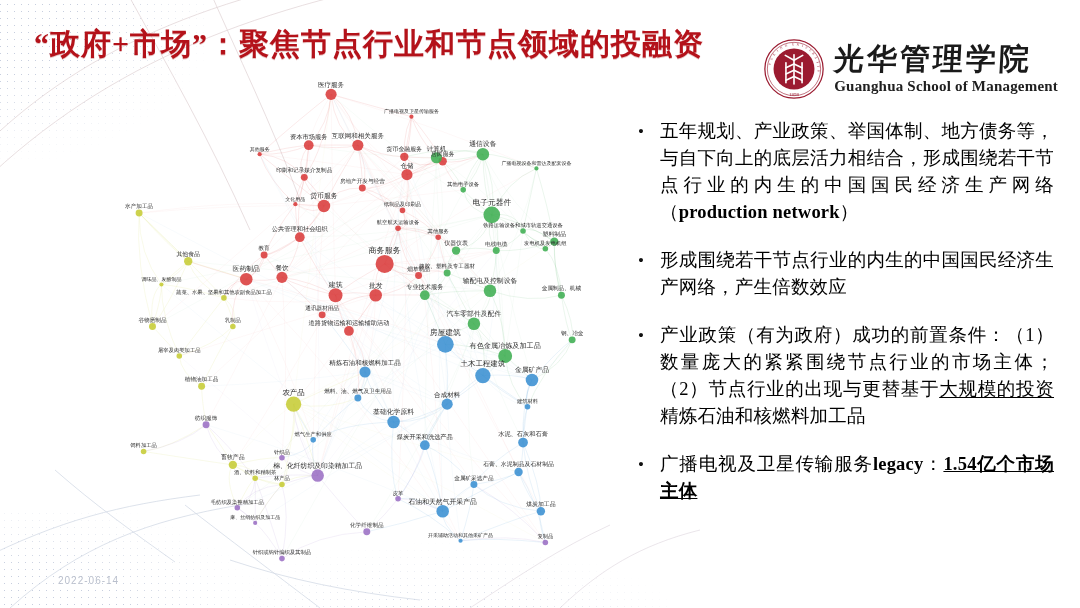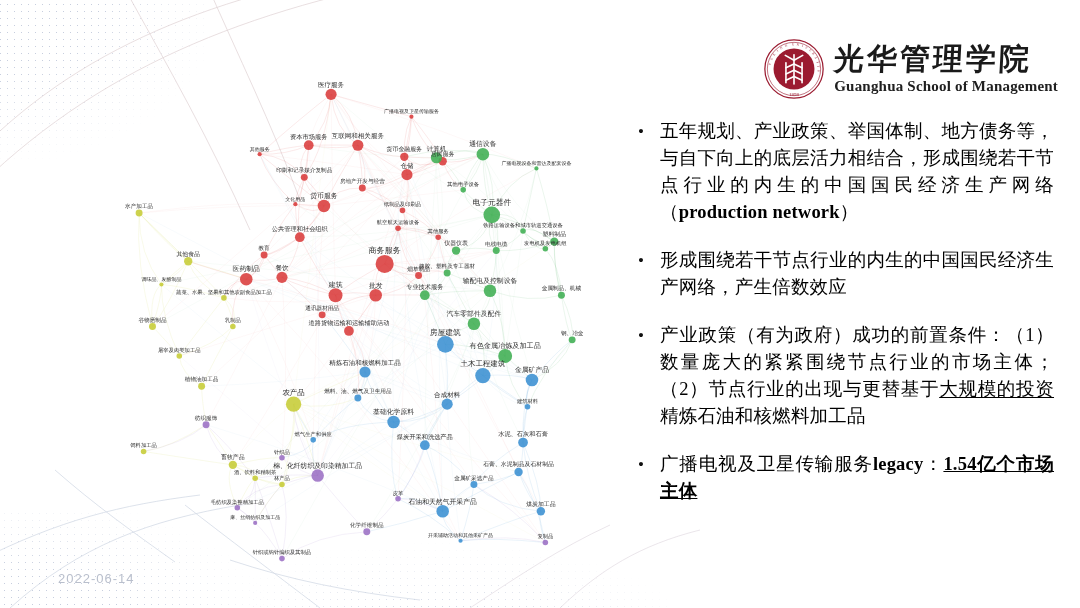--- a/index.html
+++ b/index.html
@@ -82,21 +82,21 @@
     font-family:"Liberation Serif","DejaVu Serif",serif;
     text-align:justify;
     letter-spacing:.2px;
   }
   .bullet-text u{text-underline-offset:2px;}
   .bullet-text b{font-weight:bold;}
 
   
   .date{
     position:absolute;left:58px;bottom:22px;
-    font-size:13px;color:#b9bfcc;letter-spacing:1px;
+    font-size:10px;color:#b9bfcc;letter-spacing:1px;
     font-family:"Liberation Sans","DejaVu Sans",sans-serif;
   }
 </style>
 </head>
 <body>
 
 <div class="slide">
 
   <div class="bg-layer">
     <div class="dots-tl"></div>
@@ -116,20 +116,21 @@
         <path d="M185,505 C 230,540 270,570 320,608"></path>
         <path d="M230,560 C 290,580 350,592 420,600"></path>
       </g>
       <g fill="none" stroke="#d6ccd6" stroke-width="0.7" opacity="0.7">
         <path d="M560,608 C 600,570 640,545 700,530"></path>
         <path d="M470,608 C 520,575 560,548 610,525"></path>
       </g>
     </svg>
   </div>
 
+  <div class="title">“政府+市场”：聚焦节点行业和节点领域的投融资</div>
 
   <div class="logo">
     <svg class="logo-seal" viewBox="0 0 100 100">
       <circle cx="50" cy="50" r="47" fill="none" stroke="#9b1b30" stroke-width="2"></circle>
       <circle cx="50" cy="50" r="43" fill="none" stroke="#9b1b30" stroke-width="1"></circle>
       <circle cx="50" cy="50" r="33" fill="#9b1b30"></circle>
       <g stroke="#ffffff" stroke-width="2.6" fill="none" stroke-linecap="round">
         <path d="M50,27 L50,74"></path>
         <path d="M50,36 L36,28"></path>
         <path d="M50,36 L64,28"></path>

